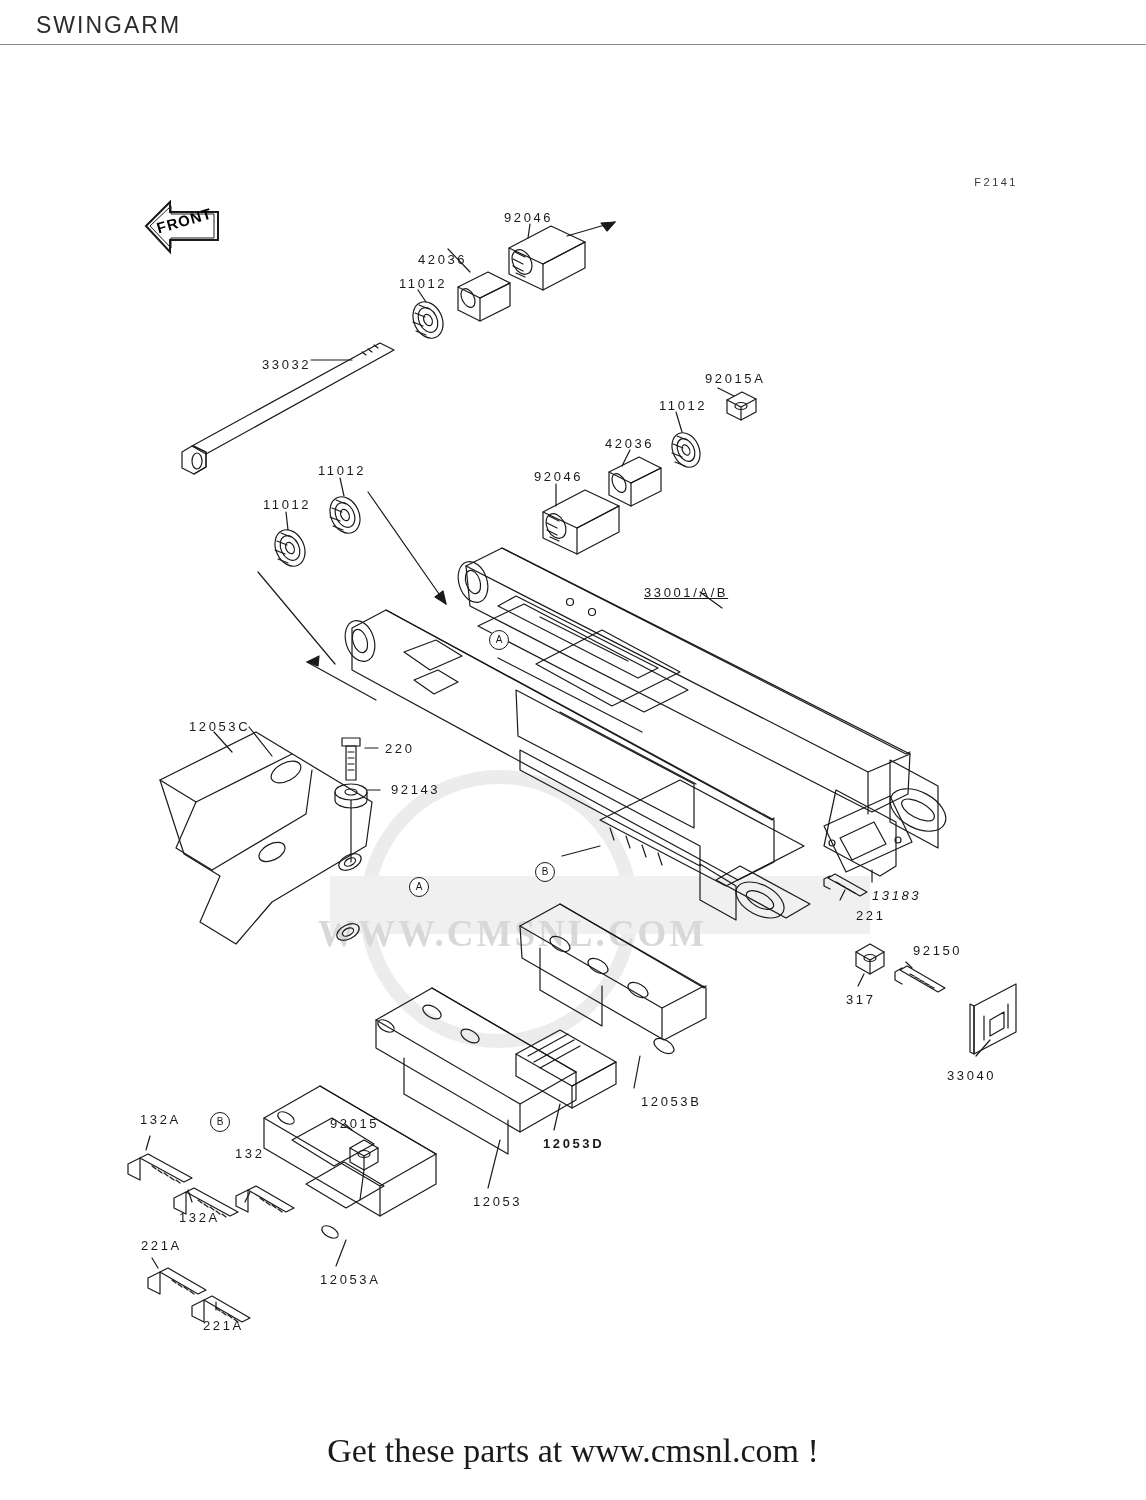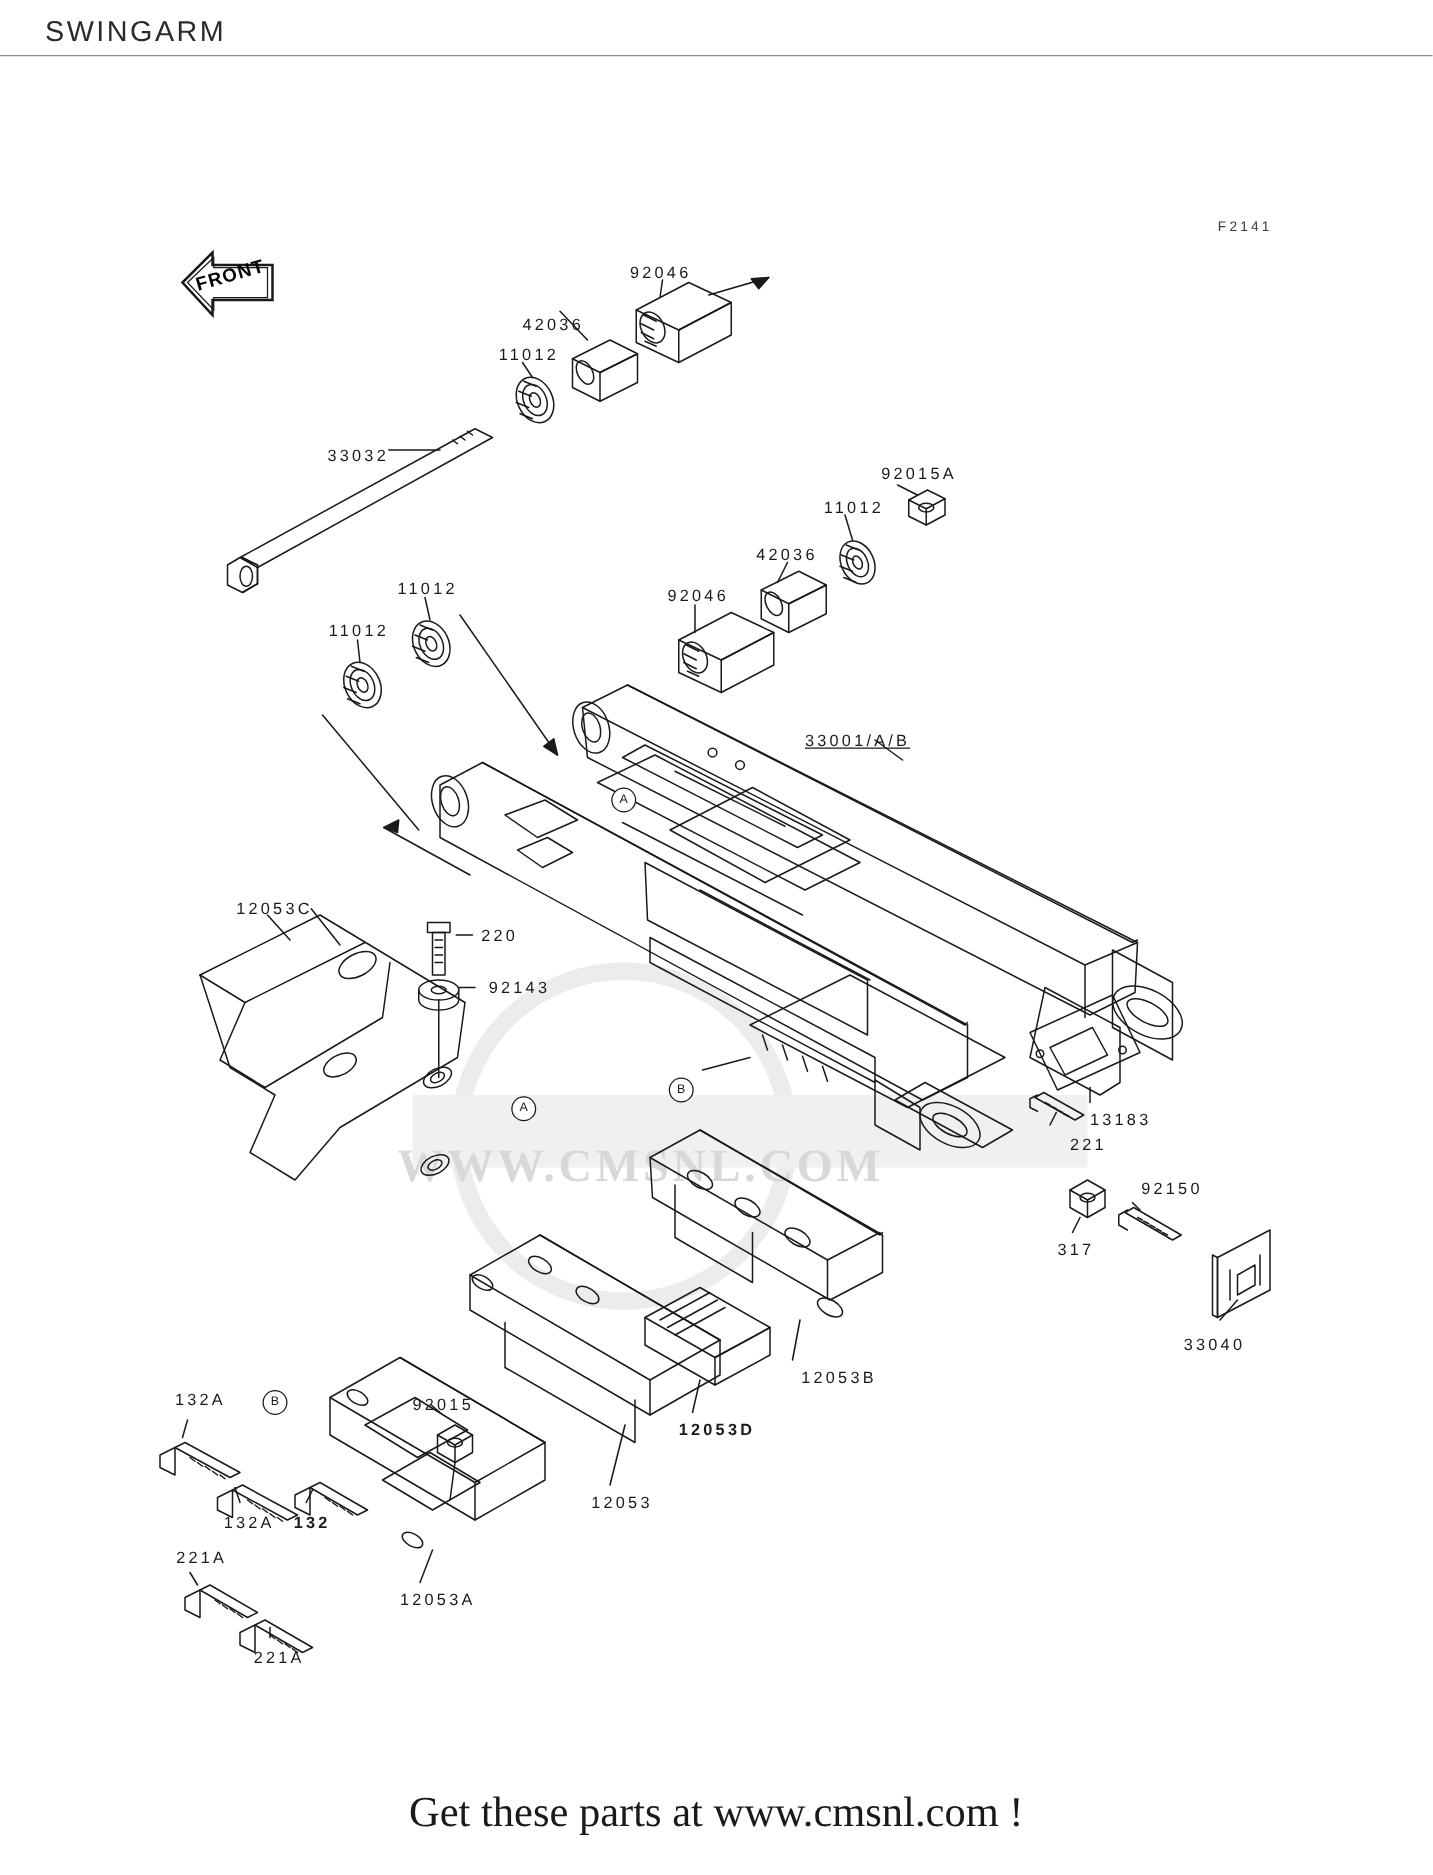--- a/index.html
+++ b/index.html
@@ -468,31 +468,31 @@
   <div class="lbl" style="left:705px; top:371px;">92015A</div>
   <div class="lbl" style="left:659px; top:398px;">11012</div>
   <div class="lbl" style="left:605px; top:436px;">42036</div>
   <div class="lbl" style="left:534px; top:469px;">92046</div>
   <div class="lbl" style="left:318px; top:463px;">11012</div>
   <div class="lbl" style="left:263px; top:497px;">11012</div>
   <div class="lbl" style="left:644px; top:585px;text-decoration:underline;">33001/A/B</div>
   <div class="lbl" style="left:189px; top:719px;">12053C</div>
   <div class="lbl" style="left:385px; top:741px;">220</div>
   <div class="lbl" style="left:391px; top:782px;">92143</div>
-  <div class="lbl" style="left:872px; top:888px;">13183</div>
+  <div class="lbl" style="left:872px; top:888px;font-style:italic;">13183</div>
   <div class="lbl" style="left:829px; top:908px;margin-left:27px;">221</div>
   <div class="lbl" style="left:913px; top:943px;">92150</div>
   <div class="lbl" style="left:846px; top:992px;">317</div>
   <div class="lbl" style="left:947px; top:1068px;">33040</div>
   <div class="lbl" style="left:641px; top:1094px;">12053B</div>
   <div class="lbl" style="left:543px; top:1136px;font-weight:bold;">12053D</div>
   <div class="lbl" style="left:330px; top:1116px;">92015</div>
   <div class="lbl" style="left:140px; top:1112px;">132A</div>
   <div class="lbl" style="left:179px; top:1210px;">132A</div>
-  <div class="lbl" style="left:235px; top:1210px;font-weight:bold;">132</div>
+  <div class="lbl" style="left:235px; top:1146px;">132</div>
   <div class="lbl" style="left:473px; top:1194px;">12053</div>
   <div class="lbl" style="left:141px; top:1238px;">221A</div>
   <div class="lbl" style="left:320px; top:1272px;">12053A</div>
   <div class="lbl" style="left:203px; top:1318px;">221A</div>
 
   <div class="callout" style="left:489px; top:630px;">A</div>
   <div class="callout" style="left:409px; top:877px;">A</div>
   <div class="callout" style="left:535px; top:862px;">B</div>
   <div class="callout" style="left:210px; top:1112px;">B</div>
 

